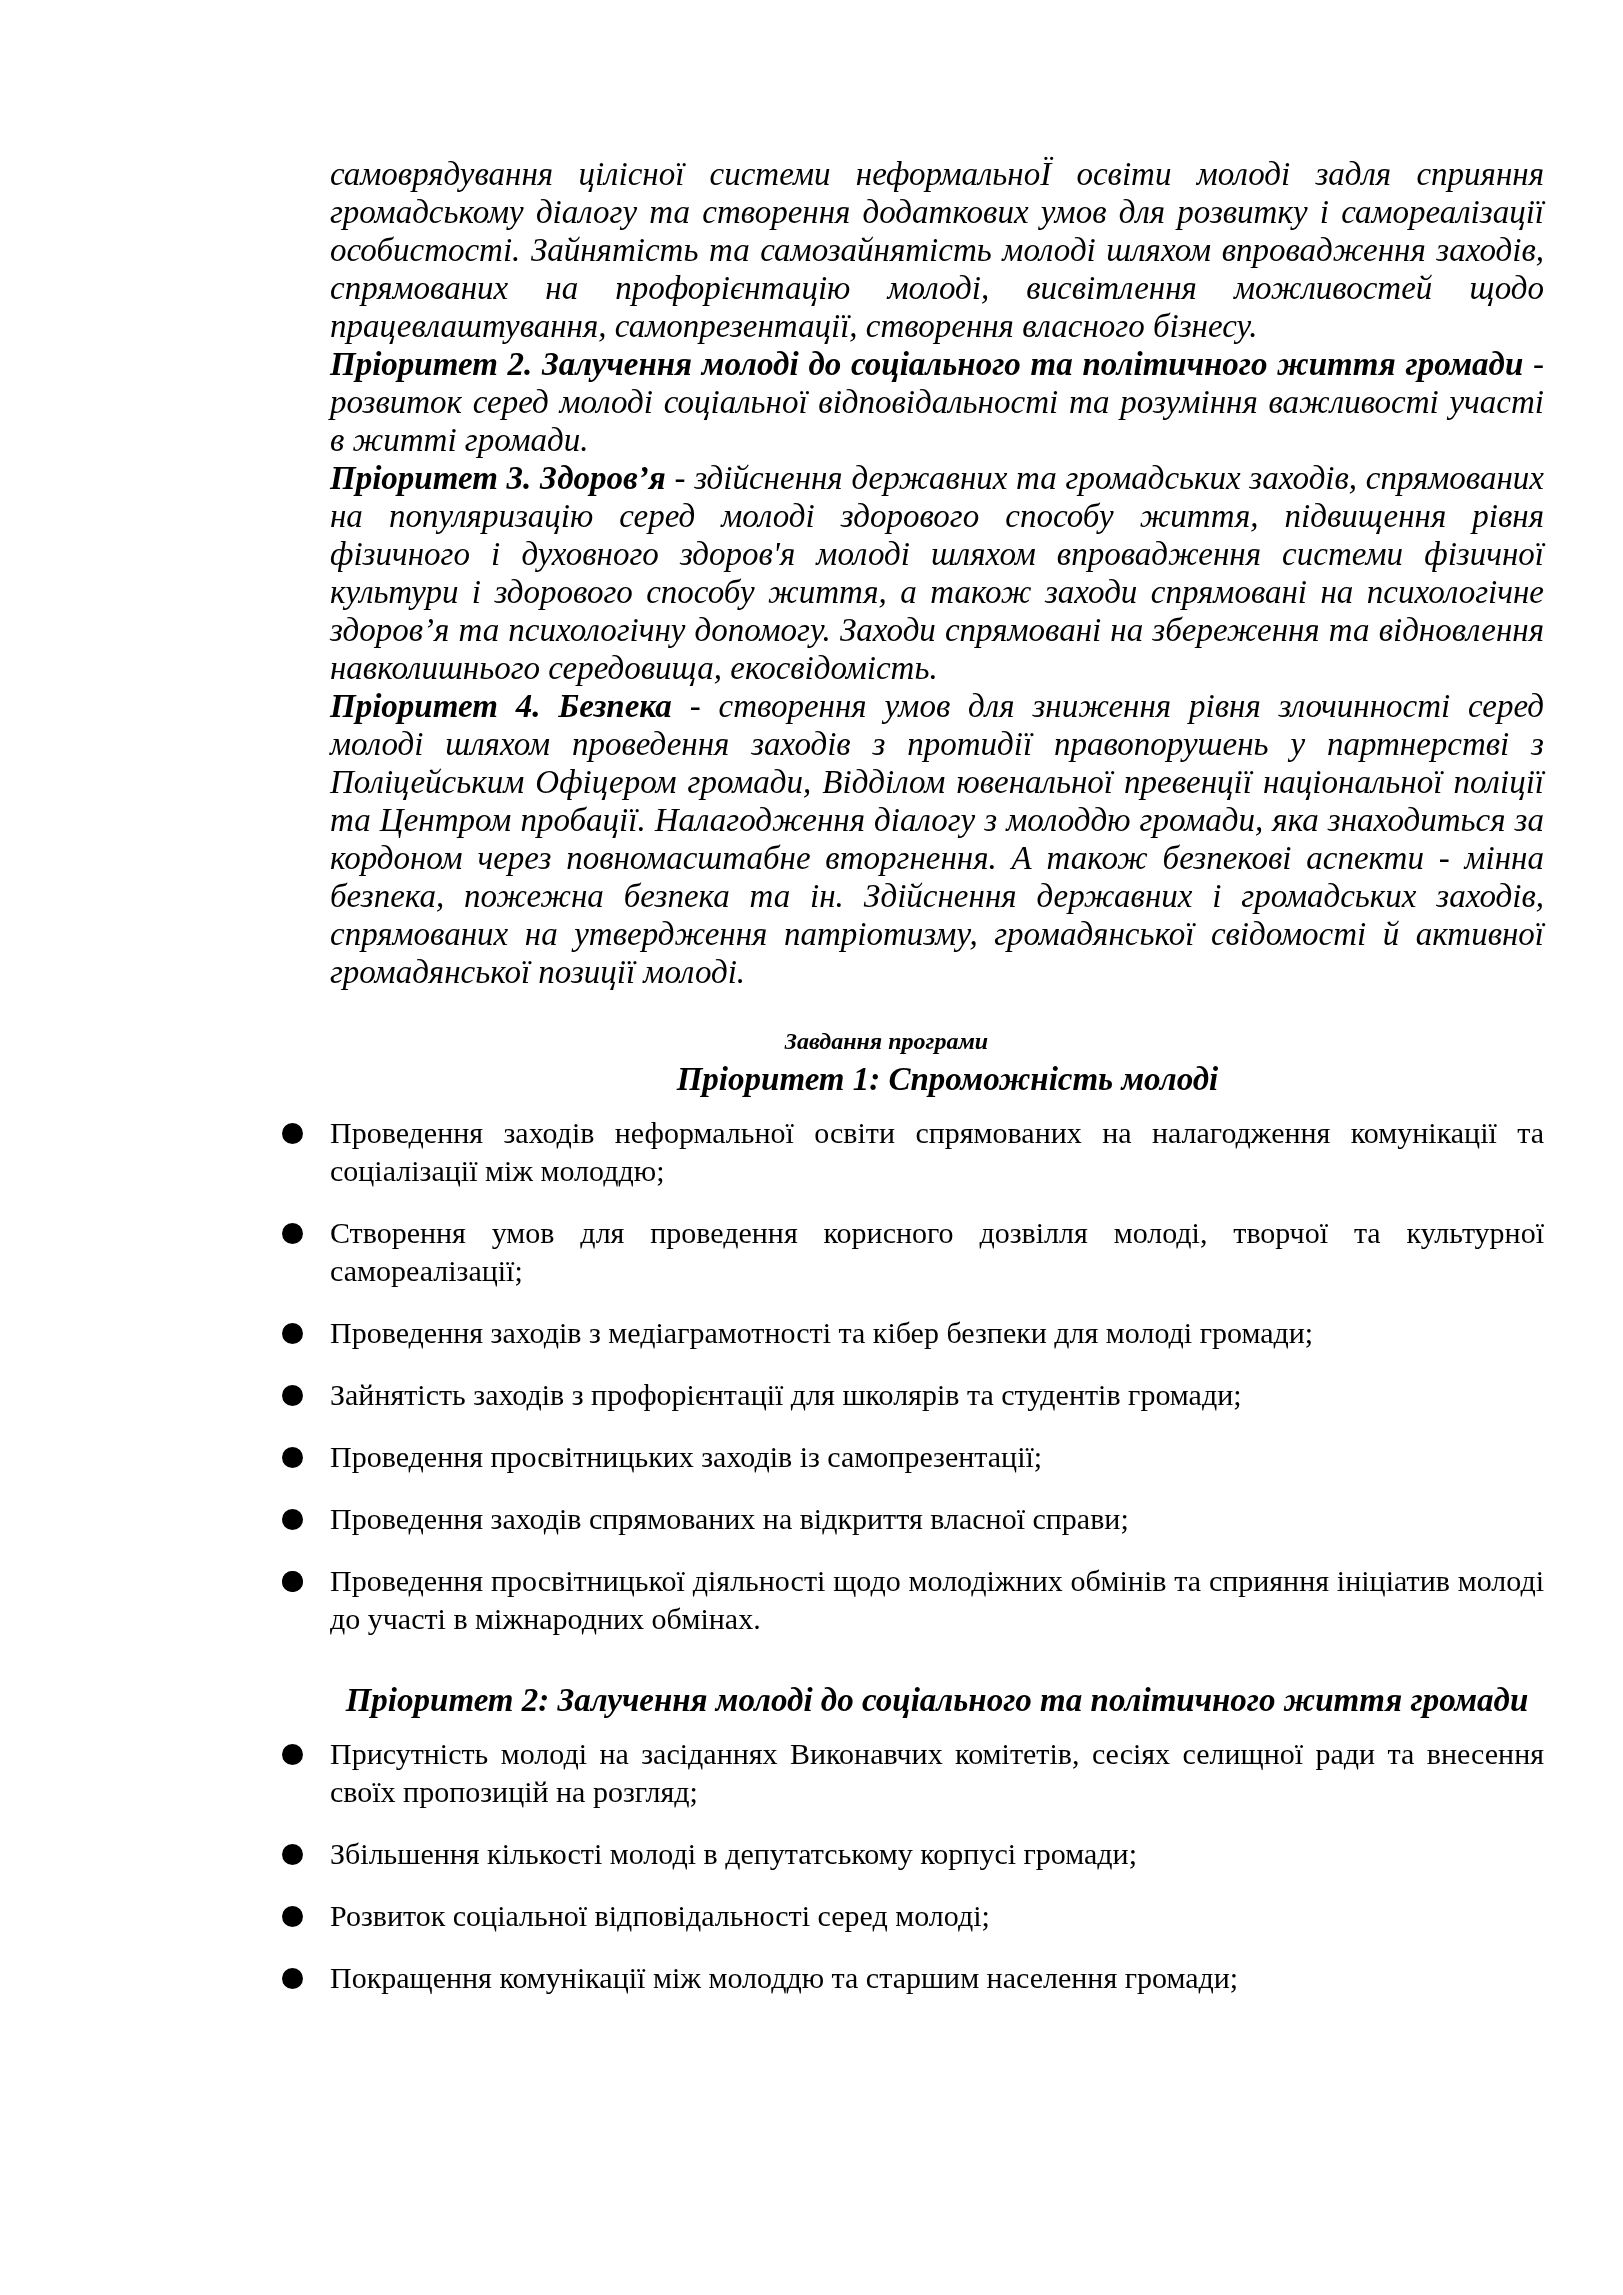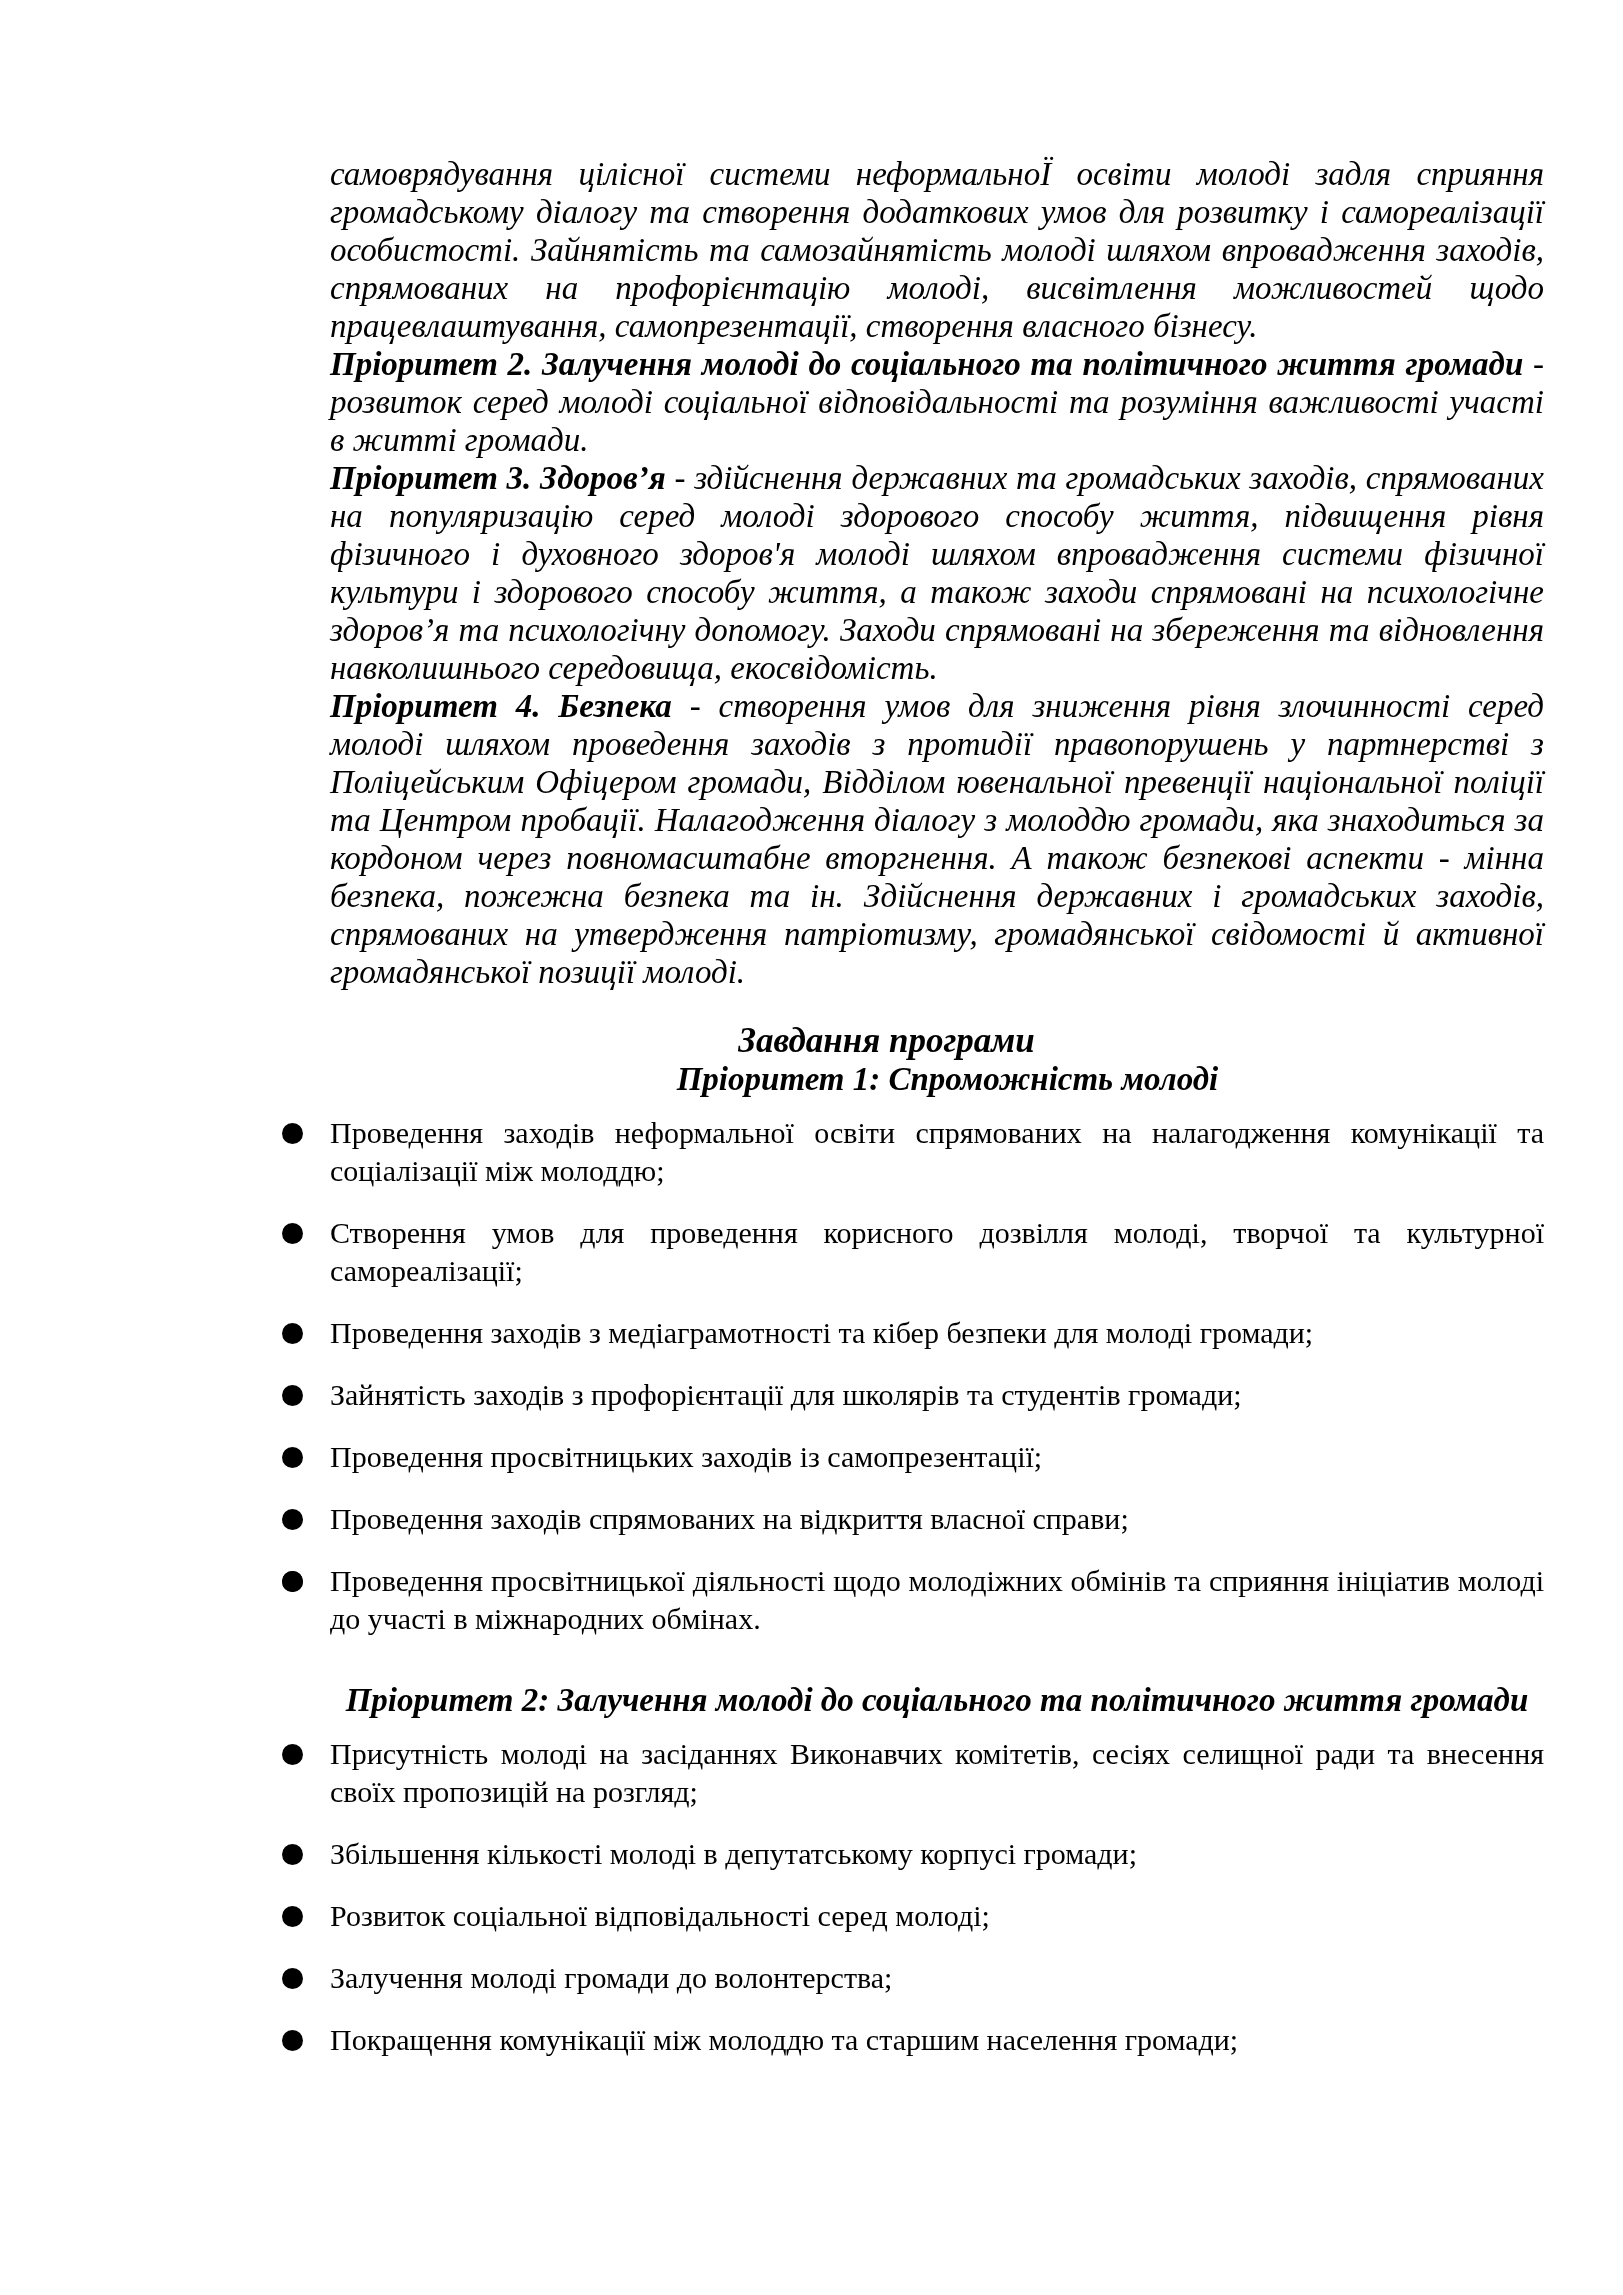--- a/index.html
+++ b/index.html
@@ -27,21 +27,21 @@
     font-size: 33px;
     line-height: 38px;
     font-style: italic;
     text-align: justify;
   }
   .para .lead {
     font-weight: bold;
   }
   .section-title {
     margin: 31px 101px 0 0;
-    font-size: 35px;
+    font-size: 24px;
     line-height: 38px;
     font-weight: bold;
     font-style: italic;
     text-align: center;
   }
   .subheading {
     margin: 0;
     font-size: 33px;
     line-height: 38px;
     font-weight: bold;
@@ -105,19 +105,18 @@
       <li><span class="bullet"></span></li>
       <li><span class="bullet"></span><span class="li-text">Проведення просвітницької діяльності щодо молодіжних обмінів та сприяння ініціатив молоді до участі в міжнародних обмінах.</span></li>
     </ul>
 
     <h2 class="subheading spaced-before">Пріоритет 2: Залучення молоді до соціального та політичного життя громади</h2>
 
     <ul class="task-list">
       <li><span class="bullet"></span><span class="li-text">Присутність молоді на засіданнях Виконавчих комітетів, сесіях селищної ради та внесення своїх пропозицій на розгляд;</span></li>
       <li><span class="bullet"></span><span class="li-text">Збільшення кількості молоді в депутатському корпусі громади;</span></li>
       <li><span class="bullet"></span><span class="li-text">Розвиток соціальної відповідальності серед молоді;</span></li>
-      <li><span class="bullet"></span><span class="li-text">Залучення молоді громади до волонтерства;</span></li>
       <li><span class="bullet"></span><span class="li-text">Покращення комунікації між молоддю та старшим населення громади;</span></li>
     </ul>
 
   </div>
 </div>
 
 
 </body></html>

